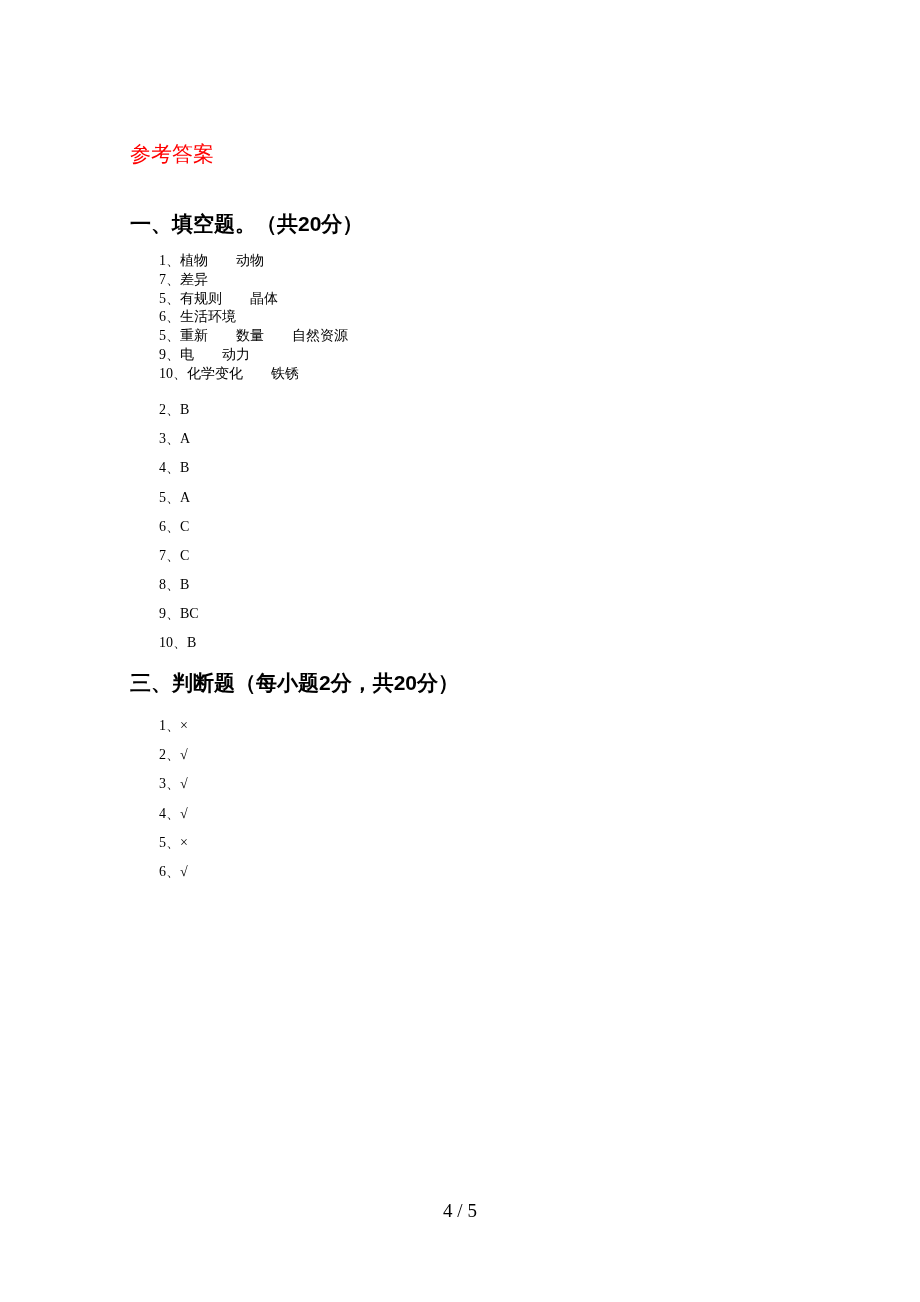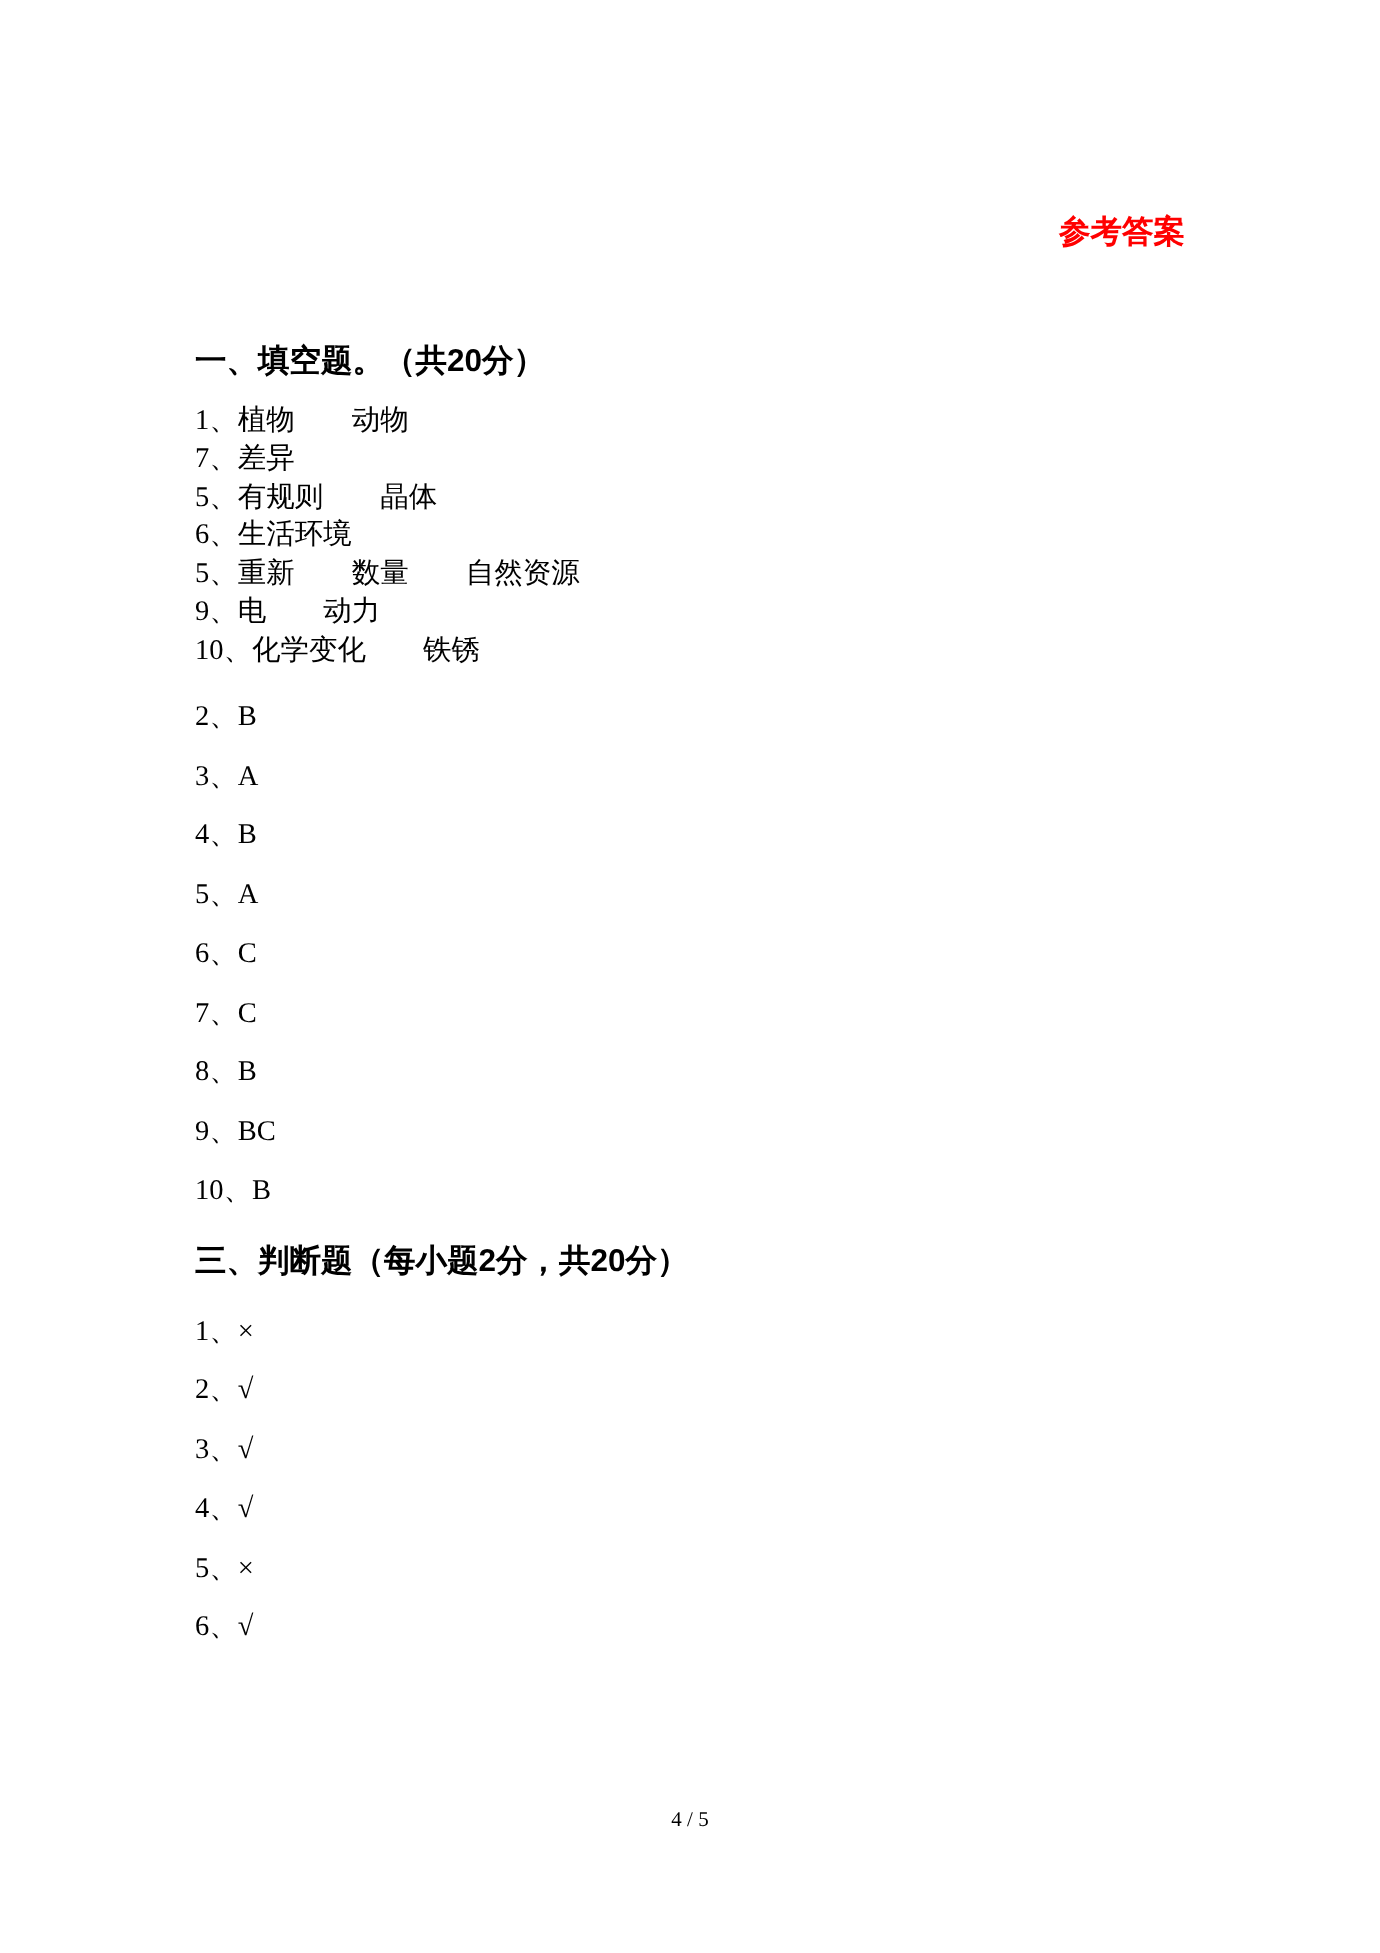--- a/index.html
+++ b/index.html
@@ -11,58 +11,59 @@
       width: 920px;
       height: 1302px;
       background: #ffffff;
       font-family: "SimSun", "宋体", serif;
       position: relative;
     }
     .page {
       padding: 140px 130px 0 130px;
     }
     .title {
-      text-align: right;
+      text-align: left;
       color: #ff0000;
       font-size: 21px;
-      font-weight: bold;
-      margin-bottom: 58px;
+      font-weight: normal;
+      margin-bottom: 42px;
       font-family: "SimSun", "宋体", serif;
     }
     .section-header {
       font-size: 21px;
       font-weight: bold;
       margin-bottom: 14px;
       font-family: Liberation Sans, sans-serif;
     }
     .answer-line {
-      font-size: 19px;
+      font-size: 14px;
       line-height: 1.35;
       margin-bottom: 0px;
       font-family: "SimSun", "宋体", serif;
+      margin-left: 29px;
     }
     .fill-blank .answer-line {
       line-height: 1.34;
     }
     .choice .answer-line {
       line-height: 2.08;
     }
     .judge .answer-line {
       line-height: 2.08;
     }
     .section {
       margin-bottom: 12px;
     }
     .page-num {
       position: absolute;
       bottom: 80px;
       left: 0;
       right: 0;
       text-align: center;
-      font-size: 14px;
+      font-size: 19px;
       font-family: "SimSun", "宋体", serif;
     }
   </style>
 </head>
 <body>
 
 <div class="page">
   <div class="title">参考答案</div>
 
   <div class="section fill-blank">

